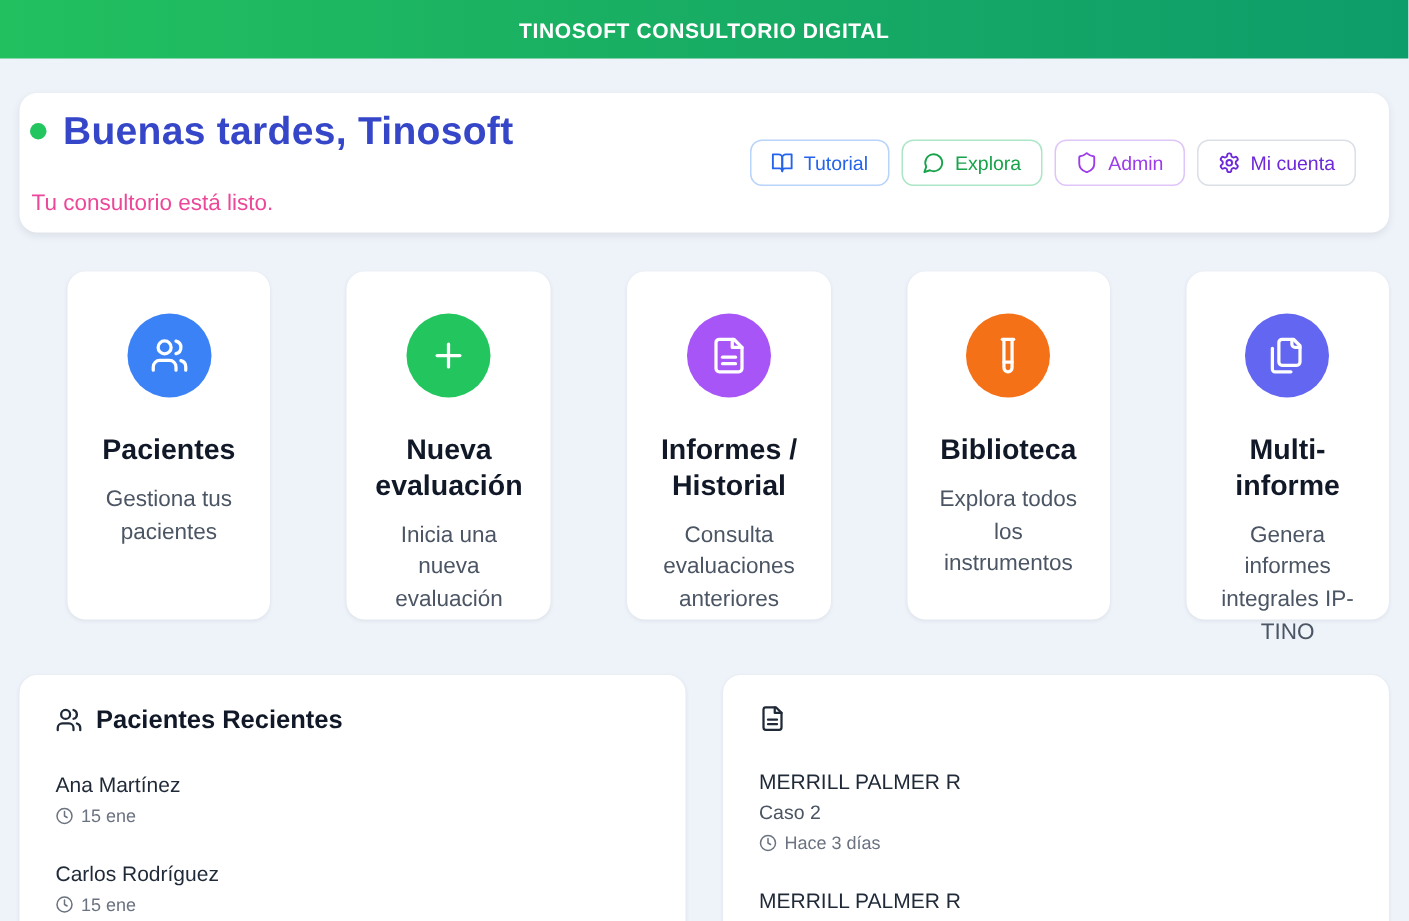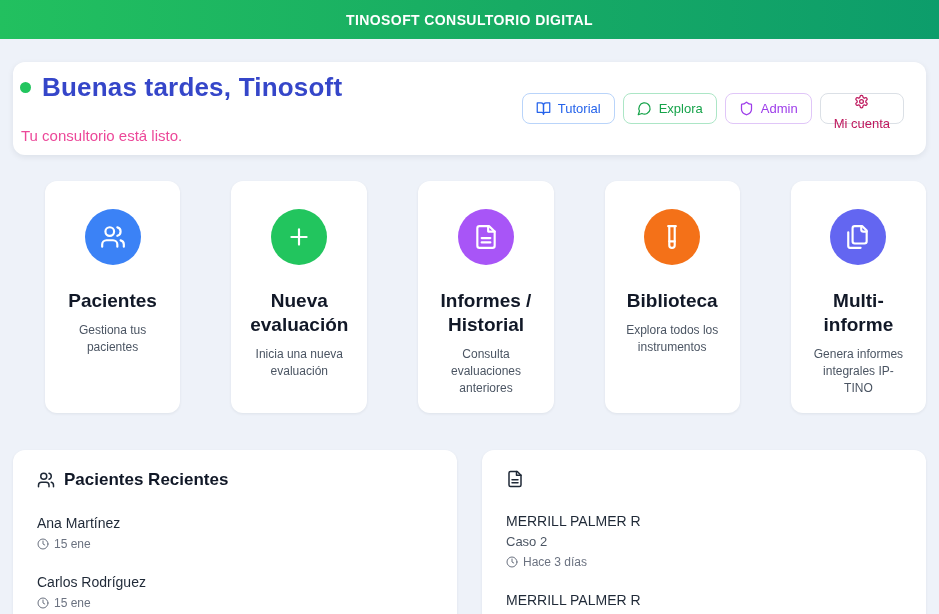--- a/index.html
+++ b/index.html
@@ -49,21 +49,21 @@
     height:31px; padding:0 13px;
     background:#ffffff; border-radius:8px;
     font-size:13px; font-weight:500;
     border:1px solid #14b8a6; cursor:pointer;
     font-family:inherit;
   }
   .btn svg { flex:none; }
   .btn-tutorial { color:#2563eb; border-color:#b9d4fa; }
   .btn-contacto { color:#16a34a; border-color:#ace6c6; }
   .btn-admin    { color:#9d3cea; border-color:#e0c6f8; }
-  .btn-cuenta   { color:#be185d; border-color:#dbe0e6;flex-direction:column; }
+  .btn-cuenta   { color:#6d28d9; border-color:#dbe0e6; }
 
   
   .cards {
     margin-top:26px;
     display:grid; grid-template-columns:repeat(5,1fr); gap:19px;
   }
   .card {
     background:#ffffff; border-radius:12px;
     box-shadow:0 1px 3px rgba(15,23,42,.07);
     height:232px; text-align:center; padding:28px 19px 0 19px;
@@ -77,21 +77,21 @@
   }
   .cc-blue   { background:#3b82f6; }
   .cc-green  { background:#22c55e; }
   .cc-purple { background:#a855f7; }
   .cc-orange { background:#f47118; }
   .cc-indigo { background:#6366f1; }
   .card-title {
     margin-top:24px; font-size:19px; font-weight:700; color:#111827; line-height:1.25;
   }
   .card-sub {
-    margin-top:9px; font-size:12px; color:#4b5563; line-height:1.45;
+    margin-top:9px; font-size:15px; color:#4b5563; line-height:1.45;
   }
 
   
   .panels {
     margin-top:37px;
     display:grid; grid-template-columns:1fr 1fr; gap:25px;
   }
   .panel {
     background:#ffffff; border-radius:12px;
     box-shadow:0 1px 3px rgba(15,23,42,.07);

